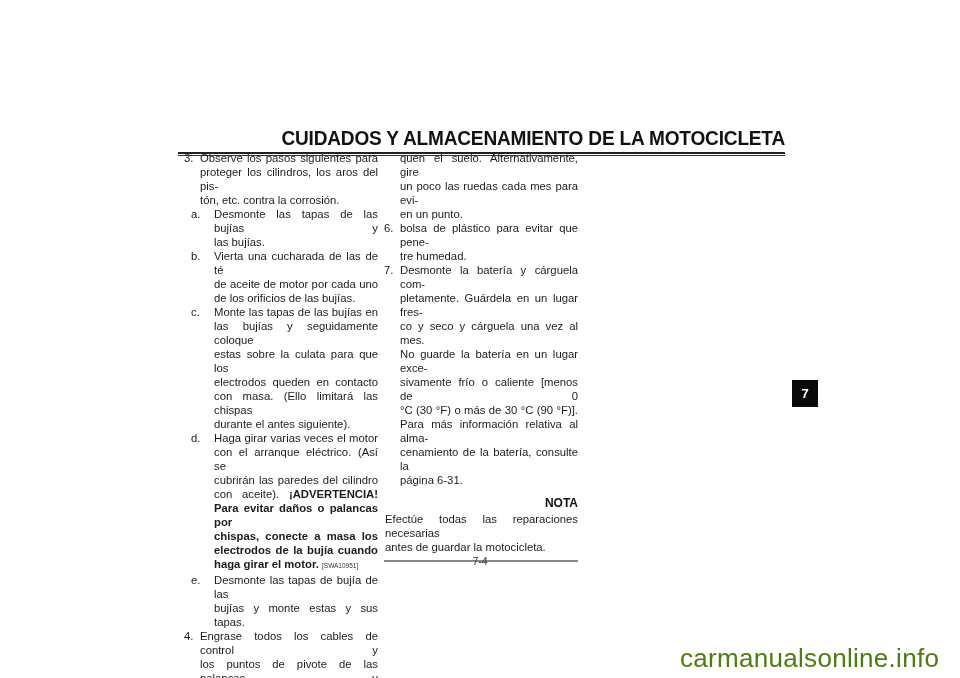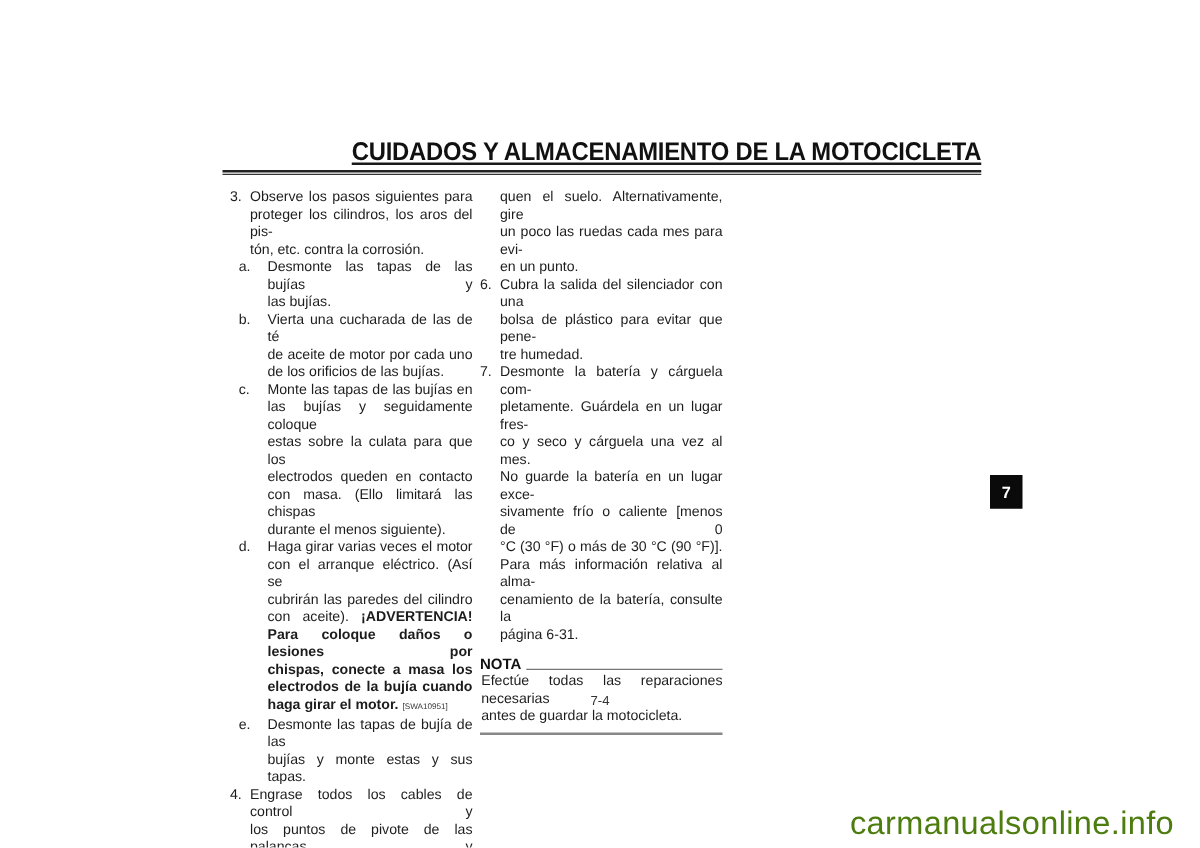--- a/index.html
+++ b/index.html
@@ -11,23 +11,22 @@
     width: 960px;
     height: 678px;
     position: relative;
     overflow: hidden;
     font-family: "Liberation Sans", sans-serif;
     color: #1a1a1a;
   }
   .page-header {
     position: absolute;
     left: 178px;
-    top: 111px;
+    top: 127px;
     width: 607px;
-    text-decoration: underline;
   }
   .page-title {
     text-align: right;
     font-family: "Liberation Sans", sans-serif;
     font-weight: bold;
     font-size: 20.5px;
     letter-spacing: -0.2px;
     transform: scaleX(0.93);
     transform-origin: right center;
     line-height: 22px;
@@ -84,20 +83,21 @@
   .line.last { text-align-last: left; }
   .bold { font-weight: bold; }
   .code { font-size: 6.5px; color: #333; font-weight: normal; }
 
   .nota-block {
     margin-top: 9px;
   }
   .nota-head {
     display: flex;
     align-items: flex-end;
+    flex-direction: column;
   }
   .nota-label {
     font-weight: bold;
     font-size: 12px;
     line-height: 14px;
     color: #111;
   }
   .nota-line {
     flex: 1;
     height: 1px;
@@ -177,30 +177,30 @@
     <span class="line last">de los orificios de las bujías.</span>
   </div>
 
   <div class="sub">
     <span class="num">c.</span>
     <span class="line">Monte las tapas de las bujías en</span>
     <span class="line">las bujías y seguidamente coloque</span>
     <span class="line">estas sobre la culata para que los</span>
     <span class="line">electrodos queden en contacto</span>
     <span class="line">con masa. (Ello limitará las chispas</span>
-    <span class="line last">durante el menos siguiente).</span>
+    <span class="line last">durante el antes siguiente).</span>
   </div>
 
   <div class="sub">
     <span class="num">d.</span>
     <span class="line">Haga girar varias veces el motor</span>
     <span class="line">con el arranque eléctrico. (Así se</span>
     <span class="line">cubrirán las paredes del cilindro</span>
     <span class="line"><span>con aceite).</span> <span class="bold">¡ADVERTENCIA!</span></span>
-    <span class="line bold">Para coloque daños o lesiones por</span>
+    <span class="line bold">Para evitar daños o palancas por</span>
     <span class="line bold">chispas, conecte a masa los</span>
     <span class="line bold">electrodos de la bujía cuando</span>
     <span class="line last"><span class="bold">haga girar el motor.</span> <span class="code">[SWA10951]</span></span>
   </div>
 
   <div class="sub">
     <span class="num">e.</span>
     <span class="line">Desmonte las tapas de bujía de las</span>
     <span class="line last">bujías y monte estas y sus tapas.</span>
   </div>
@@ -216,21 +216,20 @@
 
 <div class="column col-right">
   <div class="cont">
     <span class="line">quen el suelo. Alternativamente, gire</span>
     <span class="line">un poco las ruedas cada mes para evi-</span>
     <span class="line last">en un punto.</span>
   </div>
 
   <div class="item">
     <span class="num">6.</span>
-    <span class="line">Cubra la salida del silenciador con una</span>
     <span class="line">bolsa de plástico para evitar que pene-</span>
     <span class="line last">tre humedad.</span>
   </div>
 
   <div class="item">
     <span class="num">7.</span>
     <span class="line">Desmonte la batería y cárguela com-</span>
     <span class="line">pletamente. Guárdela en un lugar fres-</span>
     <span class="line">co y seco y cárguela una vez al mes.</span>
     <span class="line">No guarde la batería en un lugar exce-</span>

